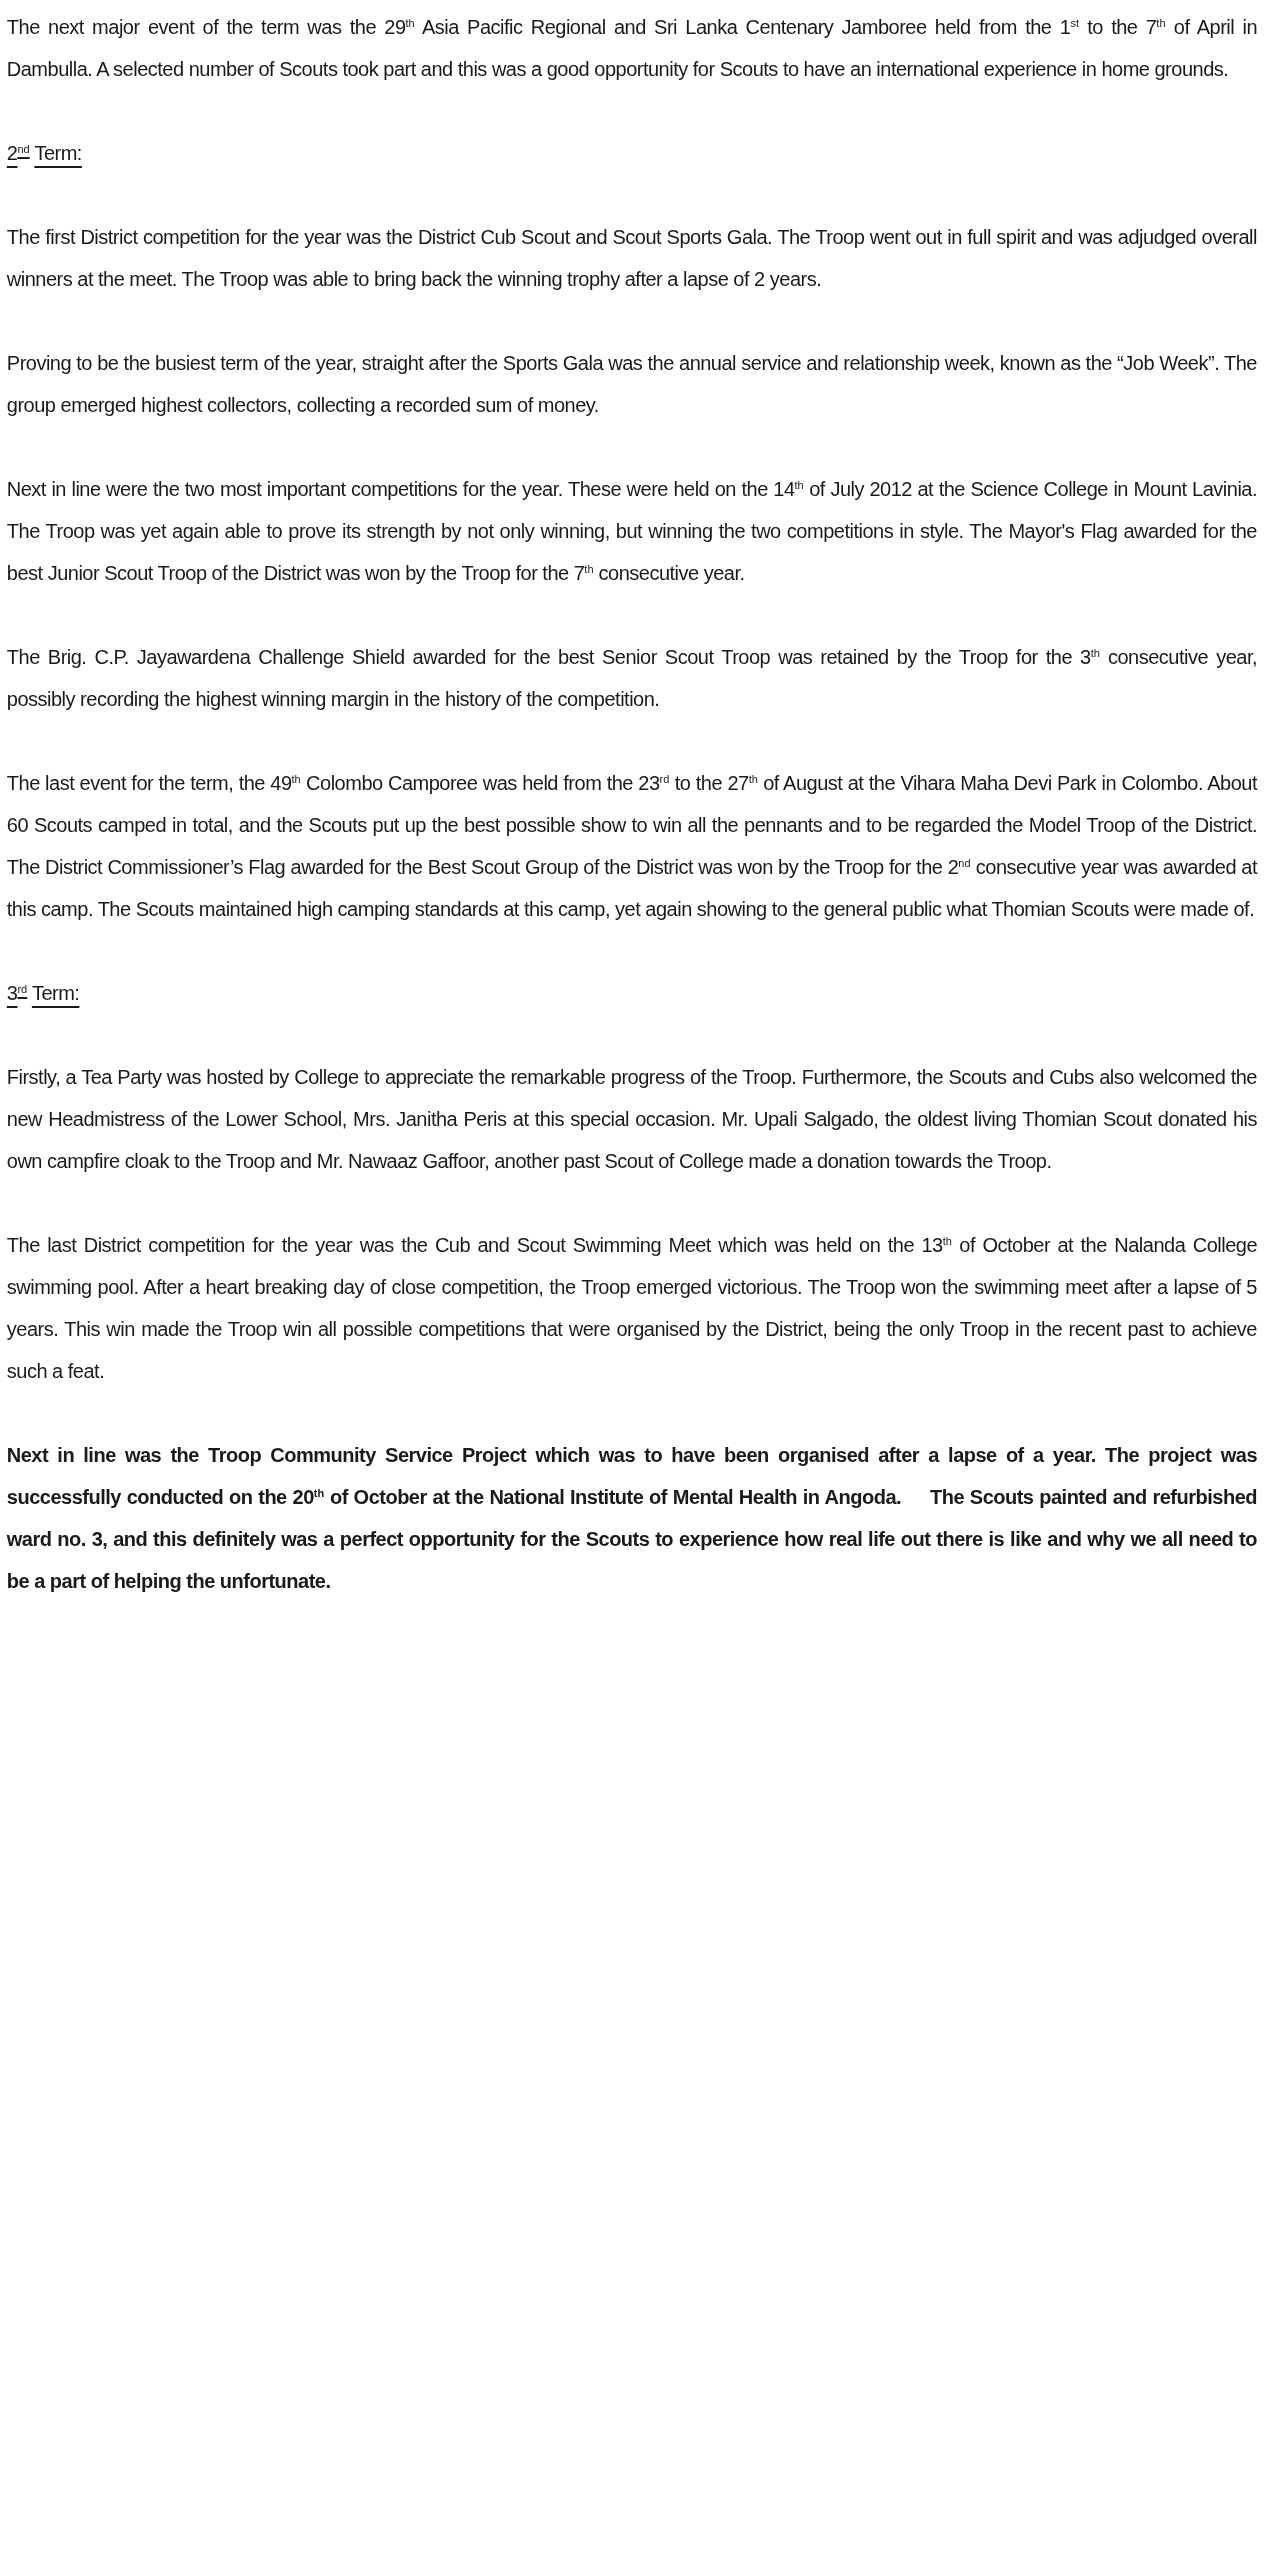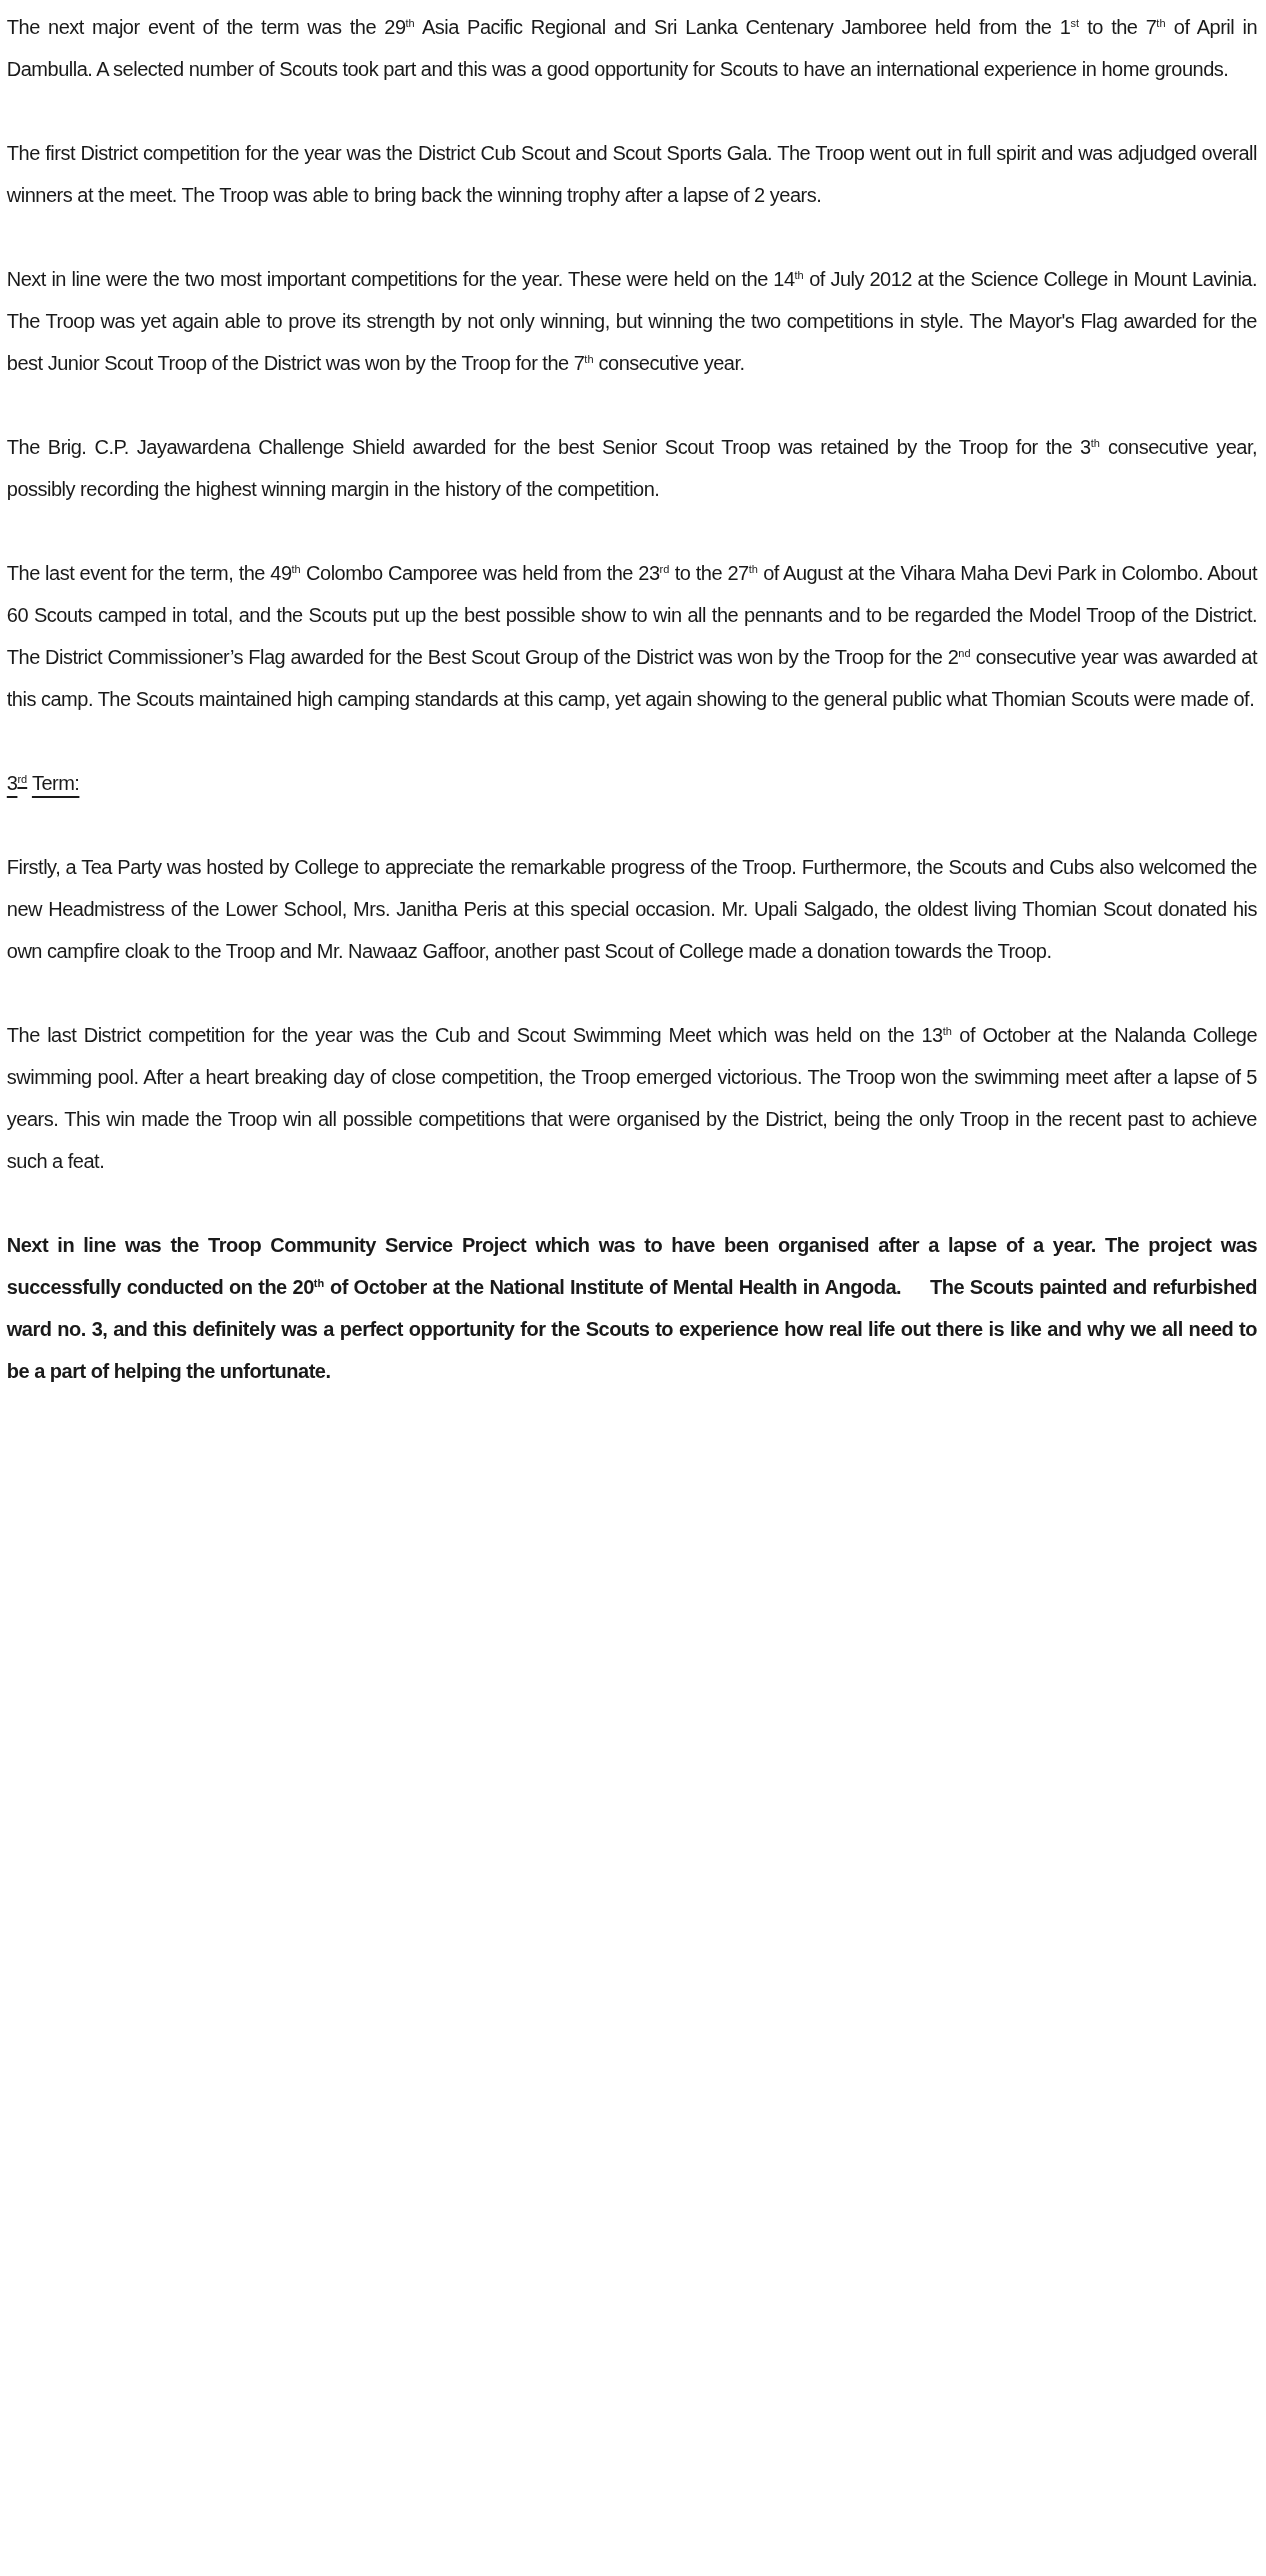--- a/index.html
+++ b/index.html
@@ -50,21 +50,23 @@
     text-underline-offset: 3.8px;
     text-decoration-thickness: 1.5px;
   }
 </style>
 </head>
 <body>
 
 <div class="page">
   <div>
       <p class="block paragraph"><span>The next major event of the term was the 29</span><sup>th</sup><span> Asia Pacific Regional and Sri Lanka Centenary Jamboree held from the 1</span><sup>st</sup><span> to the 7</span><sup>th</sup><span> of April in Dambulla. A selected number of Scouts took part and this was a good opportunity for Scouts to have an international experience in home grounds.</span></p>
+      <h2 class="block heading"><span class="u">2</span><sup class="u">nd</sup><span> </span><span class="u">Term:</span></h2>
       <p class="block paragraph"><span>The first District competition for the year was the District Cub Scout and Scout Sports Gala. The Troop went out in full spirit and was adjudged overall winners at the meet. The Troop was able to bring back the winning trophy after a lapse of 2 years.</span></p>
+      <p class="block paragraph"><span>Proving to be the busiest term of the year, straight after the Sports Gala was the annual service and relationship week, known as the “Job Week”. The group emerged highest collectors, collecting a recorded sum of money.</span></p>
       <p class="block paragraph"><span>Next in line were the two most important competitions for the year. These were held on the 14</span><sup>th</sup><span> of July 2012 at the Science College in Mount Lavinia. The Troop was yet again able to prove its strength by not only winning, but winning the two competitions in style. The Mayor's Flag awarded for the best Junior Scout Troop of the District was won by the Troop for the 7</span><sup>th</sup><span> consecutive year.</span></p>
       <p class="block paragraph"><span>The Brig. C.P. Jayawardena Challenge Shield awarded for the best Senior Scout Troop was retained by the Troop for the 3</span><sup>th</sup><span> consecutive year, possibly recording the highest winning margin in the history of the competition.</span></p>
       <p class="block paragraph"><span>The last event for the term, the 49</span><sup>th</sup><span> Colombo Camporee was held from the 23</span><sup>rd</sup><span> to the 27</span><sup>th</sup><span> of August at the Vihara Maha Devi Park in Colombo. About 60 Scouts camped in total, and the Scouts put up the best possible show to win all the pennants and to be regarded the Model Troop of the District. The District Commissioner’s Flag awarded for the Best Scout Group of the District was won by the Troop for the 2</span><sup>nd</sup><span> consecutive year was awarded at this camp. The Scouts maintained high camping standards at this camp, yet again showing to the general public what Thomian Scouts were made of.</span></p>
       <h2 class="block heading"><span class="u">3</span><sup class="u">rd</sup><span> </span><span class="u">Term:</span></h2>
       <p class="block paragraph"><span>Firstly, a Tea Party was hosted by College to appreciate the remarkable progress of the Troop. Furthermore, the Scouts and Cubs also welcomed the new Headmistress of the Lower School, Mrs. Janitha Peris at this special occasion. Mr. Upali Salgado, the oldest living Thomian Scout donated his own campfire cloak to the Troop and Mr. Nawaaz Gaffoor, another past Scout of College made a donation towards the Troop.</span></p>
       <p class="block paragraph"><span>The last District competition for the year was the Cub and Scout Swimming Meet which was held on the 13</span><sup>th</sup><span> of October at the Nalanda College swimming pool. After a heart breaking day of close competition, the Troop emerged victorious. The Troop won the swimming meet after a lapse of 5 years. This win made the Troop win all possible competitions that were organised by the District, being the only Troop in the recent past to achieve such a feat.</span></p>
       <p class="block paragraph"><span>Next in line was the Troop Community Service Project which was to have been organised after a lapse of a year. The project was successfully conducted on the 20</span><sup>th</sup><span> of October at the National Institute of Mental Health in Angoda.&nbsp; &nbsp; &nbsp;The Scouts painted and refurbished ward no. 3, and this definitely was a perfect opportunity for the Scouts to experience how real life out there is like and why we all need to be a part of helping the unfortunate.</span></p>
     </div>
 </div>
 

